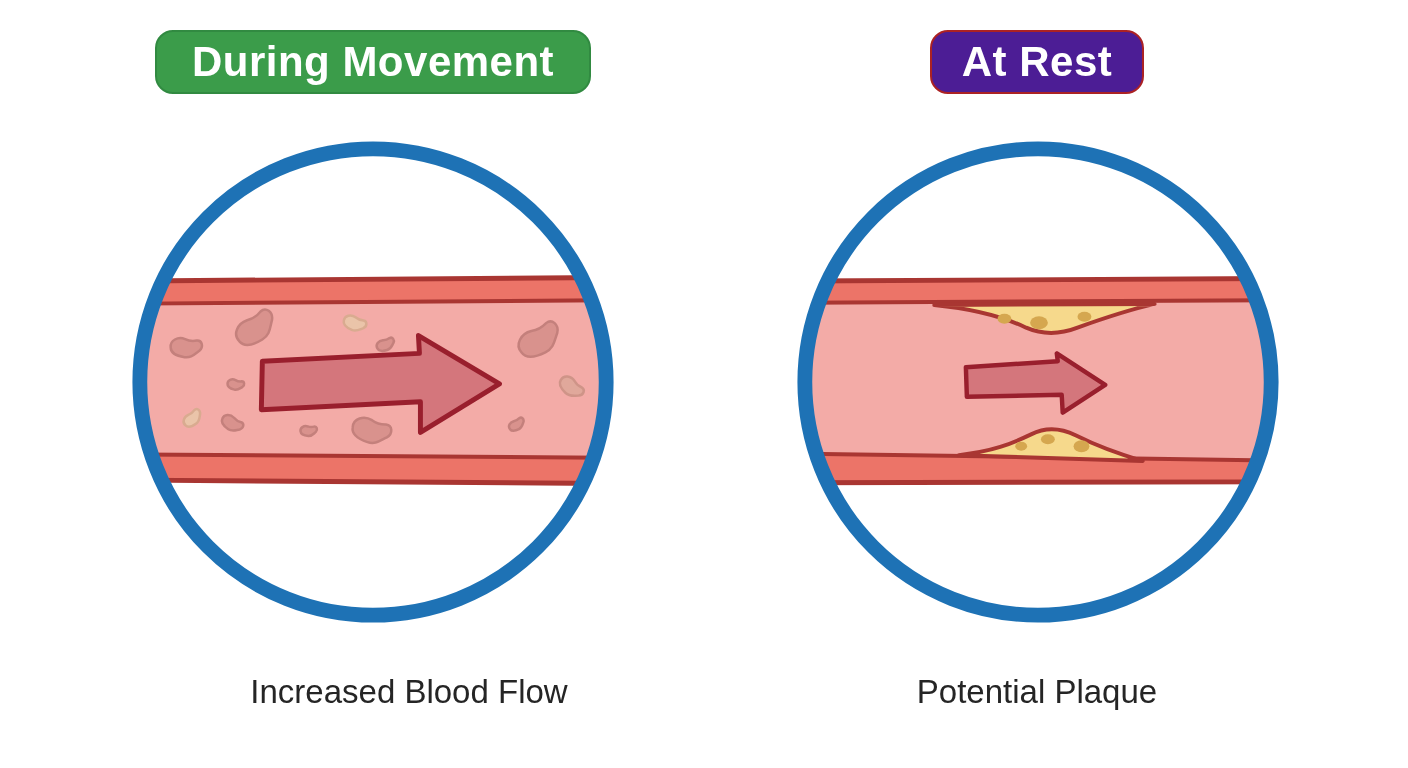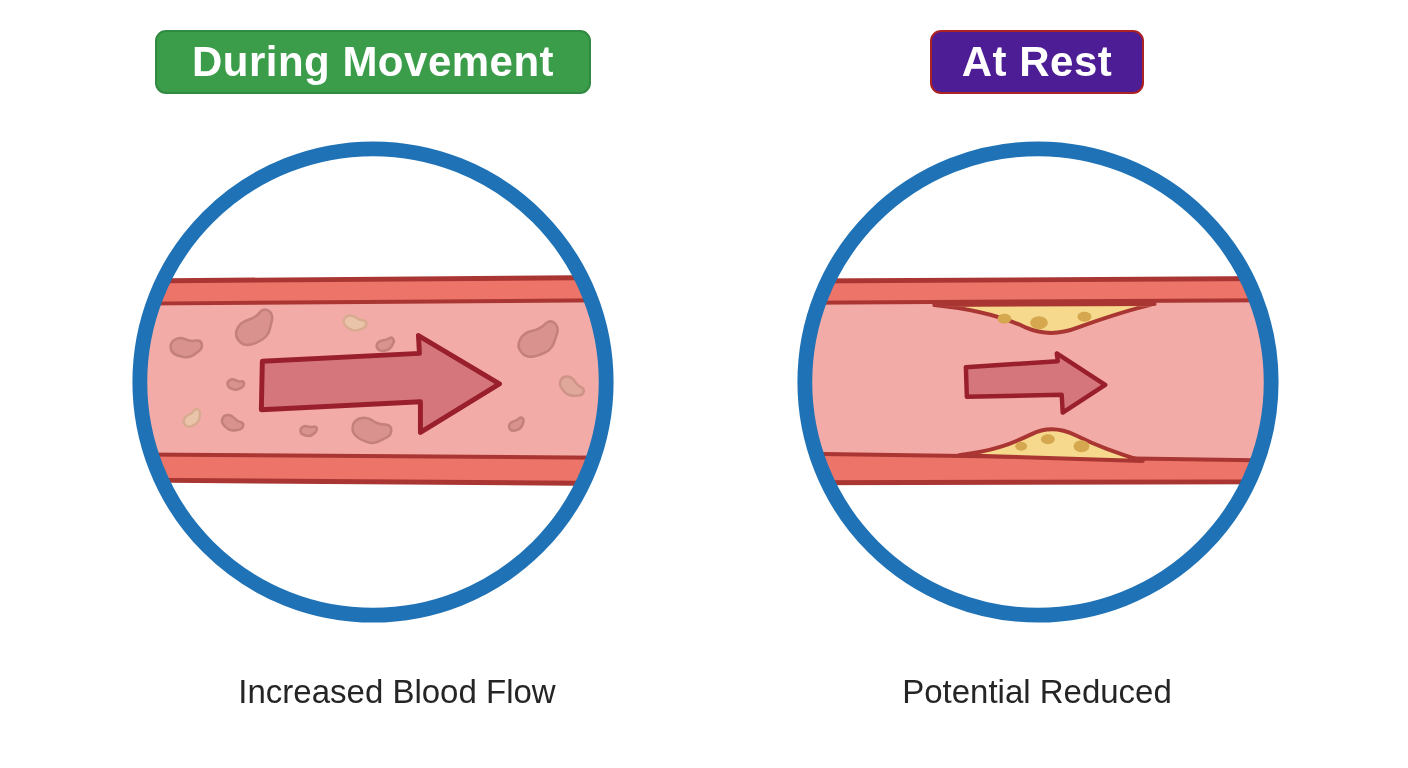--- a/index.html
+++ b/index.html
@@ -12,21 +12,21 @@
     background: #ffffff;
     overflow: hidden;
   }
   .badge {
     position: absolute;
     top: 30px;
     height: 64px;
     display: flex;
     align-items: center;
     justify-content: center;
-    border-radius: 11px;
+    border-radius: 18px;
     color: #ffffff;
     font-weight: bold;
     font-size: 42px;
     letter-spacing: 0.5px;
     white-space: nowrap;
   }
   .badge-green {
     left: 155px;
     width: 436px;
     background: #3b9c4a;
@@ -48,21 +48,21 @@
   .circle-right { left: 791px; }
   .caption {
     position: absolute;
     top: 672px;
     text-align: center;
     color: #252525;
     font-size: 33px;
     line-height: 40px;
     font-weight: 400;
   }
-  .caption-left  { left: 0px;   width: 746px; padding-left: 48px; }
+  .caption-left  { left: 12px;   width: 746px; padding-left: 48px; }
   .caption-right { left: 667px; width: 740px; }
 </style>
 </head>
 <body>
 
 <div class="canvas">
 
   <div class="badge badge-green">During Movement</div>
 
   <svg class="circle-illustration circle-left" viewBox="0 0 500 500" xmlns="http://www.w3.org/2000/svg" aria-hidden="true">
@@ -133,16 +133,16 @@
         <ellipse cx="294" cy="315" rx="8" ry="6" fill="#d5a74f"></ellipse>
       </g>
 
       <polygon points="177,235 270,229 269,221 318,253 275,281 274,263 178,265" fill="#d4767c" stroke="#991f2d" stroke-width="4.5" stroke-linejoin="round"></polygon>
     </g>
 
     <circle cx="250" cy="250" r="236" fill="none" stroke="#1e72b5" stroke-width="15"></circle>
   </svg>
 
   <div class="caption caption-right">
-    <div>Potential Reduced</div>
+    <div>Potential Plaque</div>
   </div>
 
 </div>
 
 </body></html>

